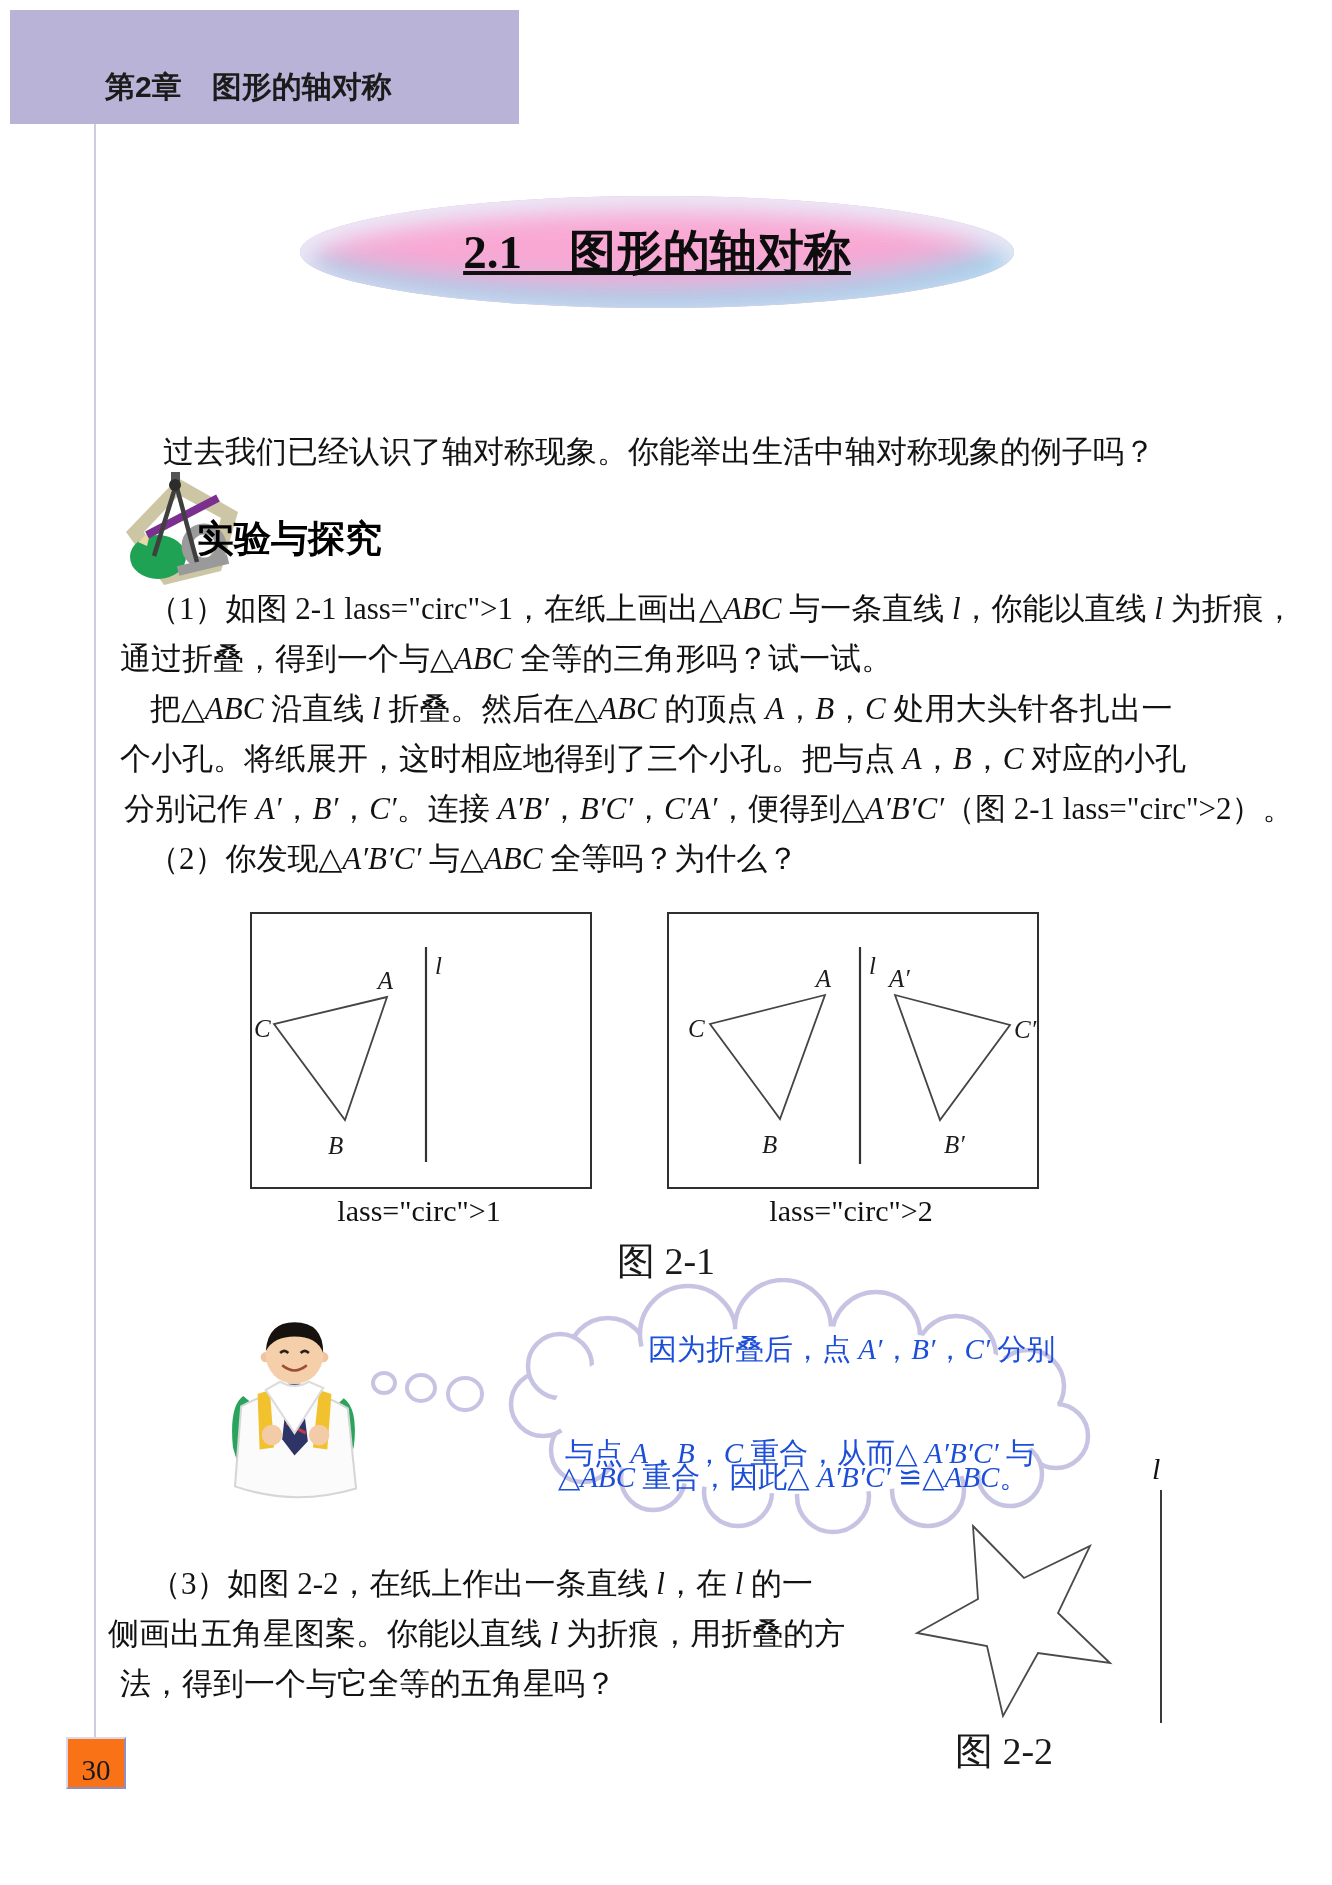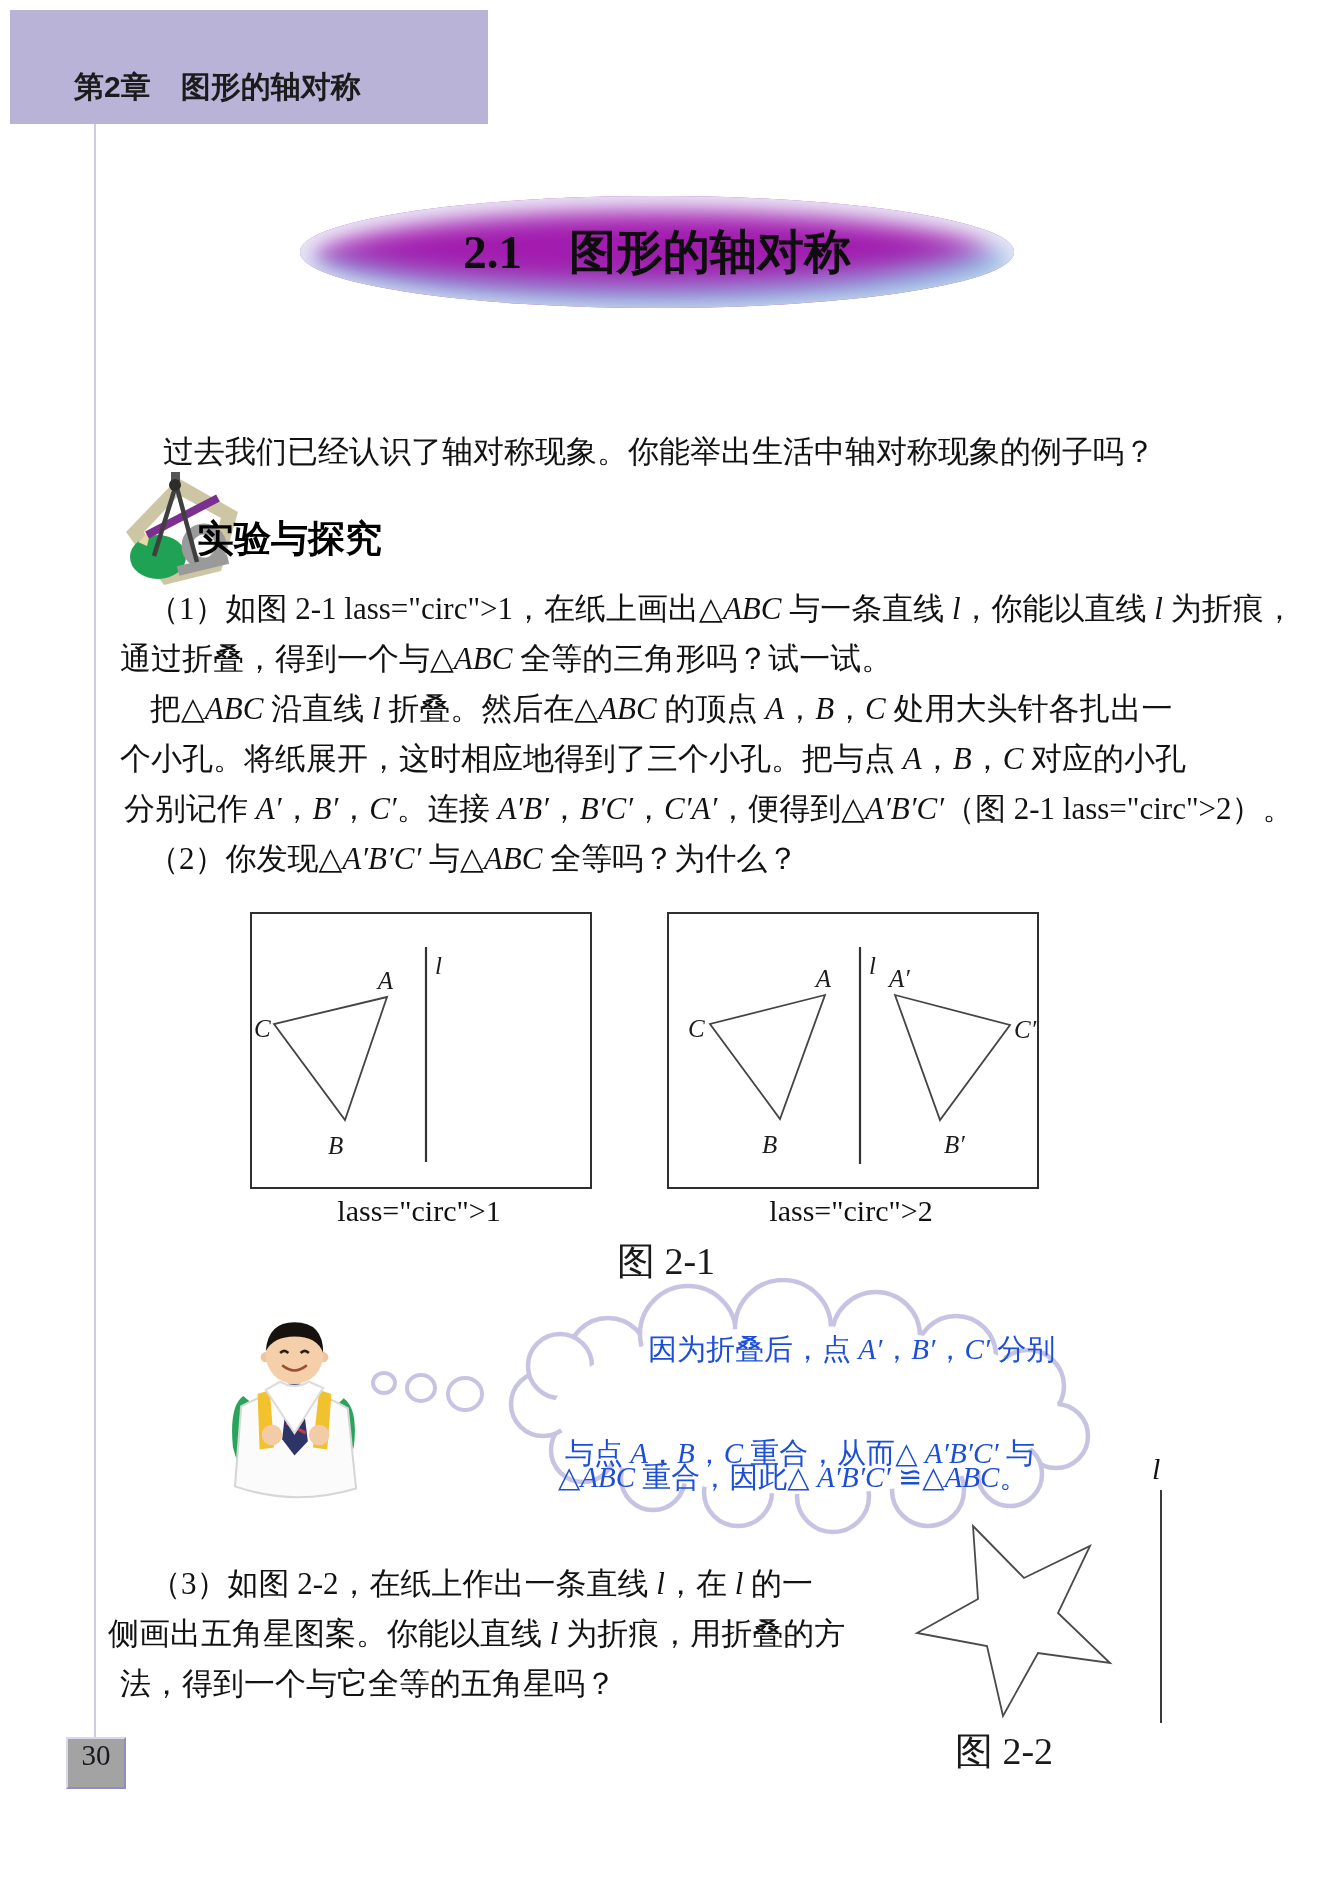--- a/index.html
+++ b/index.html
@@ -11,33 +11,34 @@
   .abs{position:absolute;}
   .sans{font-family:"Liberation Sans","DejaVu Sans",sans-serif;}
   .bodyline{font-size:31px;white-space:nowrap;color:#121212;}
   .cloudline{font-size:29px;white-space:nowrap;color:#1d4ed8;}
   i{font-style:italic;font-family:"Liberation Serif","DejaVu Serif",serif;}
   .figsub{font-size:30px;text-align:center;}
   .caption{font-size:38px;color:#1a1a1a;white-space:nowrap;}
   svg text{font-style:italic;font-size:25px;font-family:"Liberation Serif","DejaVu Serif",serif;fill:#1c1c1c;}
   .ellipse{
     border-radius:50%;
-    background:#a21caf;
+    background:#f9a8d4;
     box-shadow:
       inset 0 16px 24px rgba(236,234,248,.95),
       inset 10px 0 18px rgba(224,216,238,.85),
       inset -16px -20px 30px rgba(152,216,238,.9);
+    text-decoration: underline;
   }
   .bubble{border:4px solid #c7c4e3;border-radius:50%;background:#fff;}
   .vline{background:#3a3a3a;}
 </style>
 </head>
 <body>
 
-<div class="abs" style="left:10px;top:10px;width:478px;height:114px;background:#b8b3d7;display:flex;align-items:flex-end;">
+<div class="abs" style="left:10px;top:10px;width:478px;height:114px;background:#b8b3d7;display:flex;align-items:flex-end;padding-left:31px;">
   <div class="sans" style="padding:0 0 16px 64px;font-weight:bold;font-size:30px;color:#1b1b1b;white-space:nowrap;">第2章　图形的轴对称</div>
 </div>
 
 <div class="abs" style="left:94px;top:124px;width:2px;height:1613px;background:#cfccdf;"></div>
 
 <div class="abs ellipse" style="left:300px;top:196px;width:714px;height:112px;display:flex;align-items:center;justify-content:center;">
   <div style="font-size:47px;font-weight:bold;color:#0d0d0d;white-space:nowrap;">2.1　图形的轴对称</div>
 </div>
 
 <div class="abs bodyline mathify" style="left:163px;top:431px;">过去我们已经认识了轴对称现象。你能举出生活中轴对称现象的例子吗？</div>
@@ -149,17 +150,17 @@
 <div class="abs bodyline mathify" style="left:108px;top:1613px;text-align:right;">侧画出五角星图案。你能以直线 <i>l</i> 为折痕，用折叠的方</div>
 <div class="abs bodyline mathify" style="left:120px;top:1663px;">法，得到一个与它全等的五角星吗？</div>
 
 <svg class="abs" style="left:900px;top:1505px;" width="225" height="225" viewBox="0 0 225 225">
   <path d="M73,21 L124,73 L190,41 L158,108 L210,158 L138,148 L103,211 L87,141 L17,128 L78,94 Z" fill="#ffffff" stroke="#4a4a4a" stroke-width="1.8"></path>
 </svg>
 <div class="abs vline" style="left:1160px;top:1490px;width:2px;height:233px;"></div>
 <div class="abs mathify" style="left:1152px;top:1452px;font-size:30px;"><i>l</i></div>
 <div class="abs caption mathify" style="left:924px;top:1726px;width:160px;text-align:center;">图 2-2</div>
 
-<div class="abs" style="left:66px;top:1737px;width:56px;height:48px;background:#a3a3a3;
+<div class="abs" style="left:66px;top:1737px;width:56px;height:48px;background:#f97316;
             border:2px solid;border-color:#dbd8ee #918dbf #918dbf #dbd8ee;
-            display:flex;align-items:flex-start;justify-content:center;">
+            display:flex;align-items:flex-end;justify-content:center;">
   <span style="font-size:29px;color:#17171f;">30</span>
 </div>
 
 </body></html>

